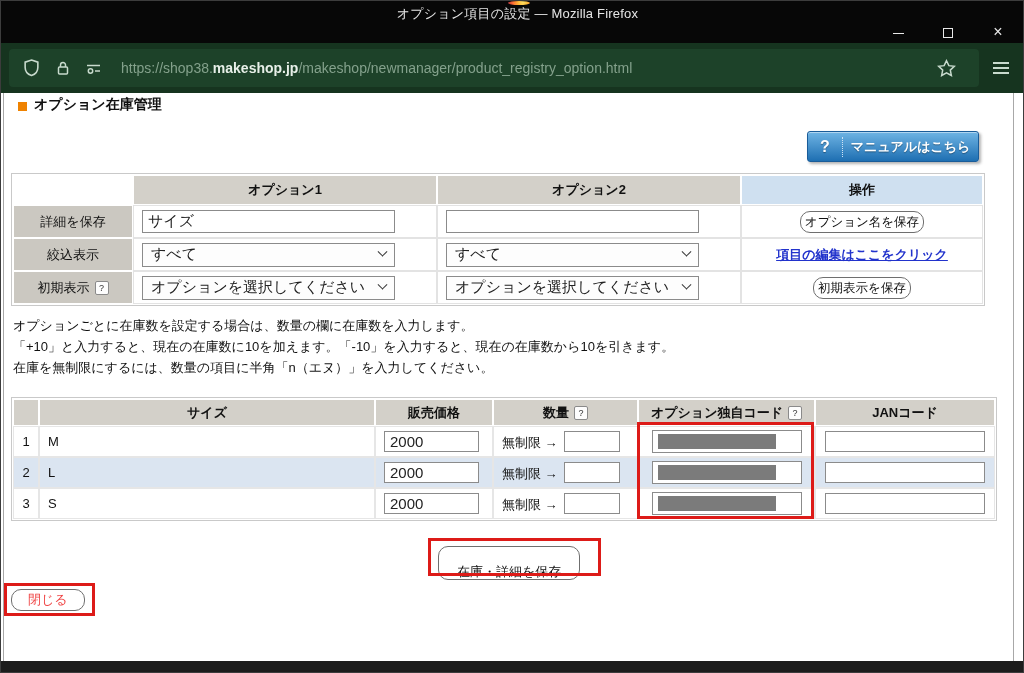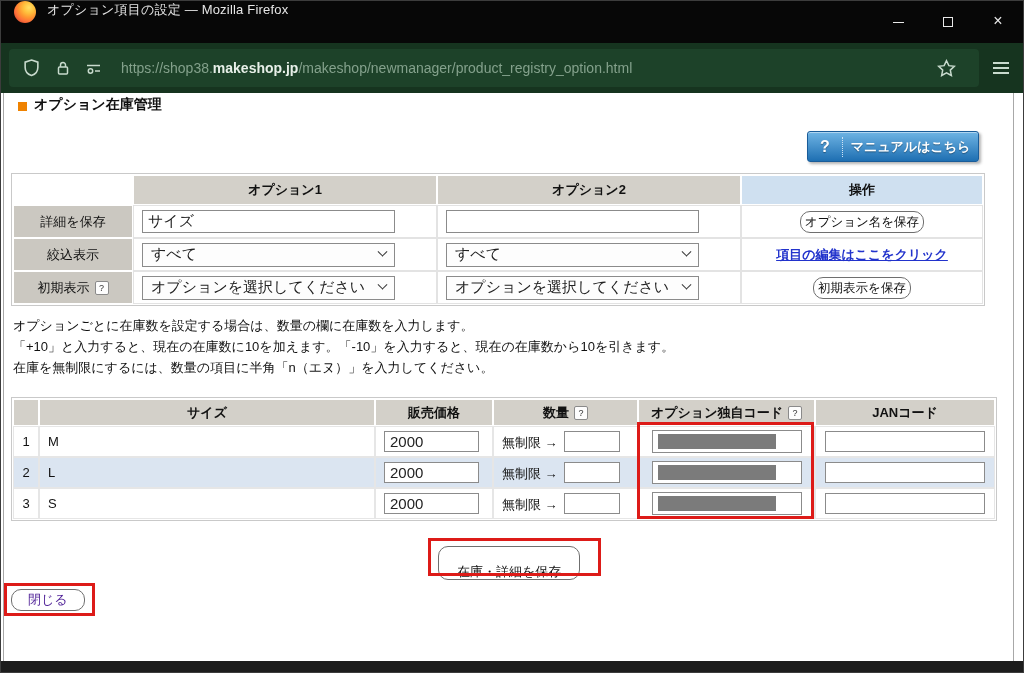--- a/index.html
+++ b/index.html
@@ -5,21 +5,21 @@
   :root{
     --annotation_red:#dd1b18; --bullet_orange:#ef8200; --link_blue:#2233cc;
     --alt_row_blue:#dbe5f1; --action_header_blue:#cfe0f0; --header_gray:#d3d0c9;
     --label_gray:#cbc8c1; --redact_gray:#7b7b7b; --manual_top:#6fb4e4; --manual_bottom:#1e6fb2;
     --toolbar_green:#16341f; --urlfield_green:#1d4229; --titlebar_black:#070707; --bottombar_dark:#1c1c1c;
   }
   *{box-sizing:border-box;margin:0;padding:0;}
   body{background:#888;font-family:"Liberation Sans","DejaVu Sans",sans-serif;}
   .window{position:relative;width:1024px;height:673px;background:#fff;overflow:hidden;border:1px solid #3c3c3c;}
   
-  .titlebar{position:absolute;left:0;top:0;width:100%;height:42px;background:var(--titlebar_black);display:flex;align-items:flex-start;}
+  .titlebar{position:absolute;left:0;top:0;width:100%;height:42px;background:var(--titlebar_black);display:flex;align-items:center;flex-direction:column;}
   .fficon{width:22px;height:22px;border-radius:50%;margin-left:13px;
     background:radial-gradient(circle at 68% 30%,#ffe066 0%,#ffc13d 25%,#ff9430 48%,#ff7139 65%,#d64a2e 85%,#b13a57 100%);}
   .wtitle{color:#e6e6e6;font-size:13px;margin-left:11px;letter-spacing:.2px;}
   .wincontrols{margin-left:auto;display:flex;height:100%;}
   .wc{width:50px;height:100%;display:flex;align-items:center;justify-content:center;color:#e8e8e8;}
   .glyph-min{width:11px;height:1px;background:#e8e8e8;}
   .glyph-max{width:10px;height:10px;border:1px solid #e8e8e8;}
   .wc.close{font-size:16px;padding-bottom:2px;}
   
   .toolbar{position:absolute;left:0;top:42px;width:100%;height:50px;background:var(--toolbar_green);display:flex;align-items:center;}
@@ -65,21 +65,21 @@
   table.stock tr.hdr td{height:25px;background:var(--header_gray);text-align:center;font-weight:bold;box-shadow:none;}
   table.stock tr.alt td{background:var(--alt_row_blue);}
   td.num{text-align:center;}
   td.name{padding-left:8px;}
   .fakeinput{width:150px;height:23px;border:1px solid #8b8b8b;background:#fff;margin:0 auto;display:flex;align-items:center;padding-left:5px;}
   .redact{width:118px;height:15px;background:var(--redact_gray);}
   .center{text-align:center;}
   
   .redbox{position:absolute;border:3px solid var(--annotation_red);}
   .savebtn{position:absolute;left:437px;top:545px;height:24px;border:1px solid #6f6f6f;border-radius:10px;background:#fff;font-size:13px;font-family:inherit;padding:16px 18px;color:#111;}
-  .closebtn{position:absolute;left:10px;top:588px;height:22px;border:1px solid #6f6f6f;border-radius:10px;background:#fff;font-size:13px;font-family:inherit;padding:0 16px;color:#4c1d95;}
+  .closebtn{position:absolute;left:10px;top:588px;height:22px;border:1px solid #6f6f6f;border-radius:10px;background:#fff;font-size:13px;font-family:inherit;padding:0 16px;color:#ef4444;}
   .bottombar{position:absolute;left:0;top:660px;width:100%;height:13px;background:var(--bottombar_dark);}
 </style>
 </head>
 <body>
 
 <div class="window">
 
   <div class="titlebar">
     <span class="fficon"></span>
     <span class="wtitle">オプション項目の設定 — Mozilla Firefox</span>

